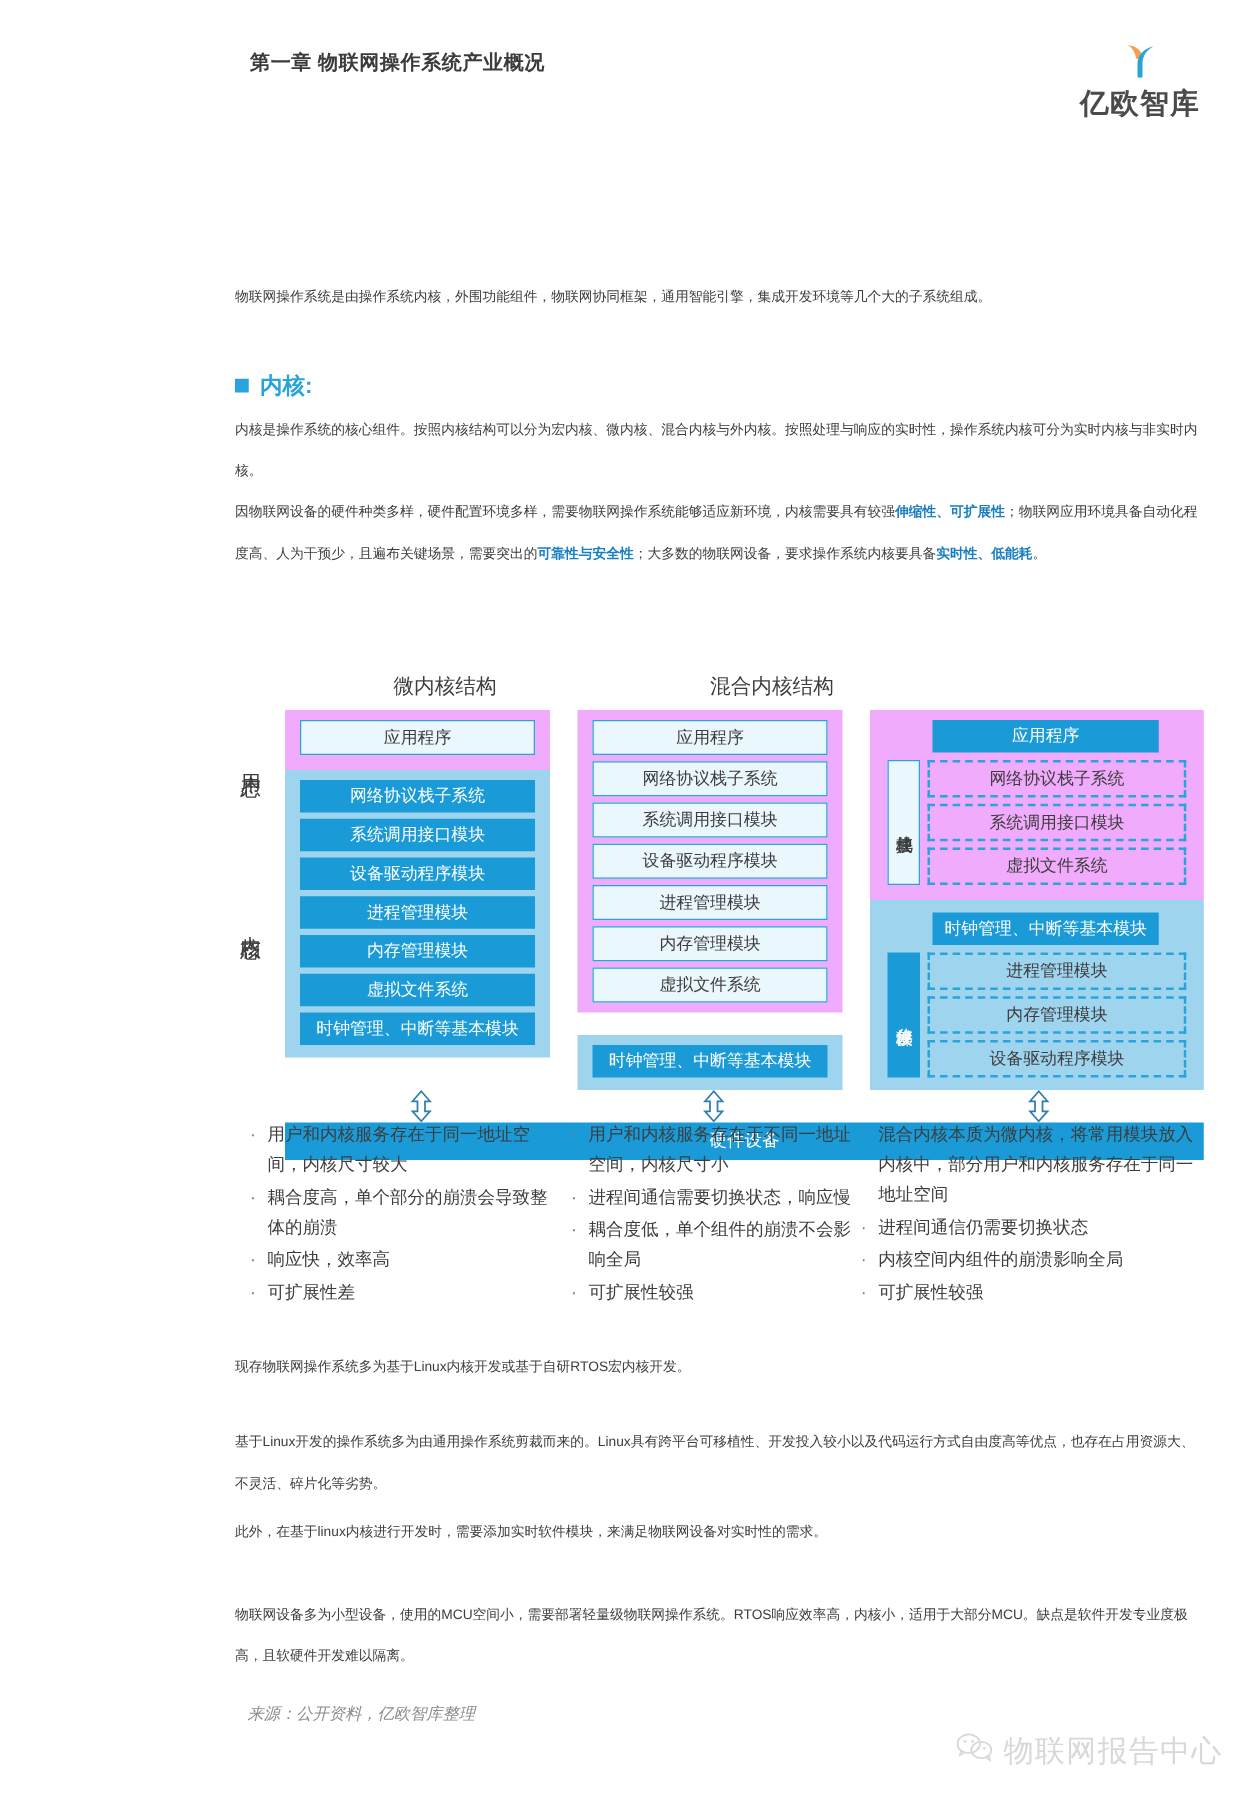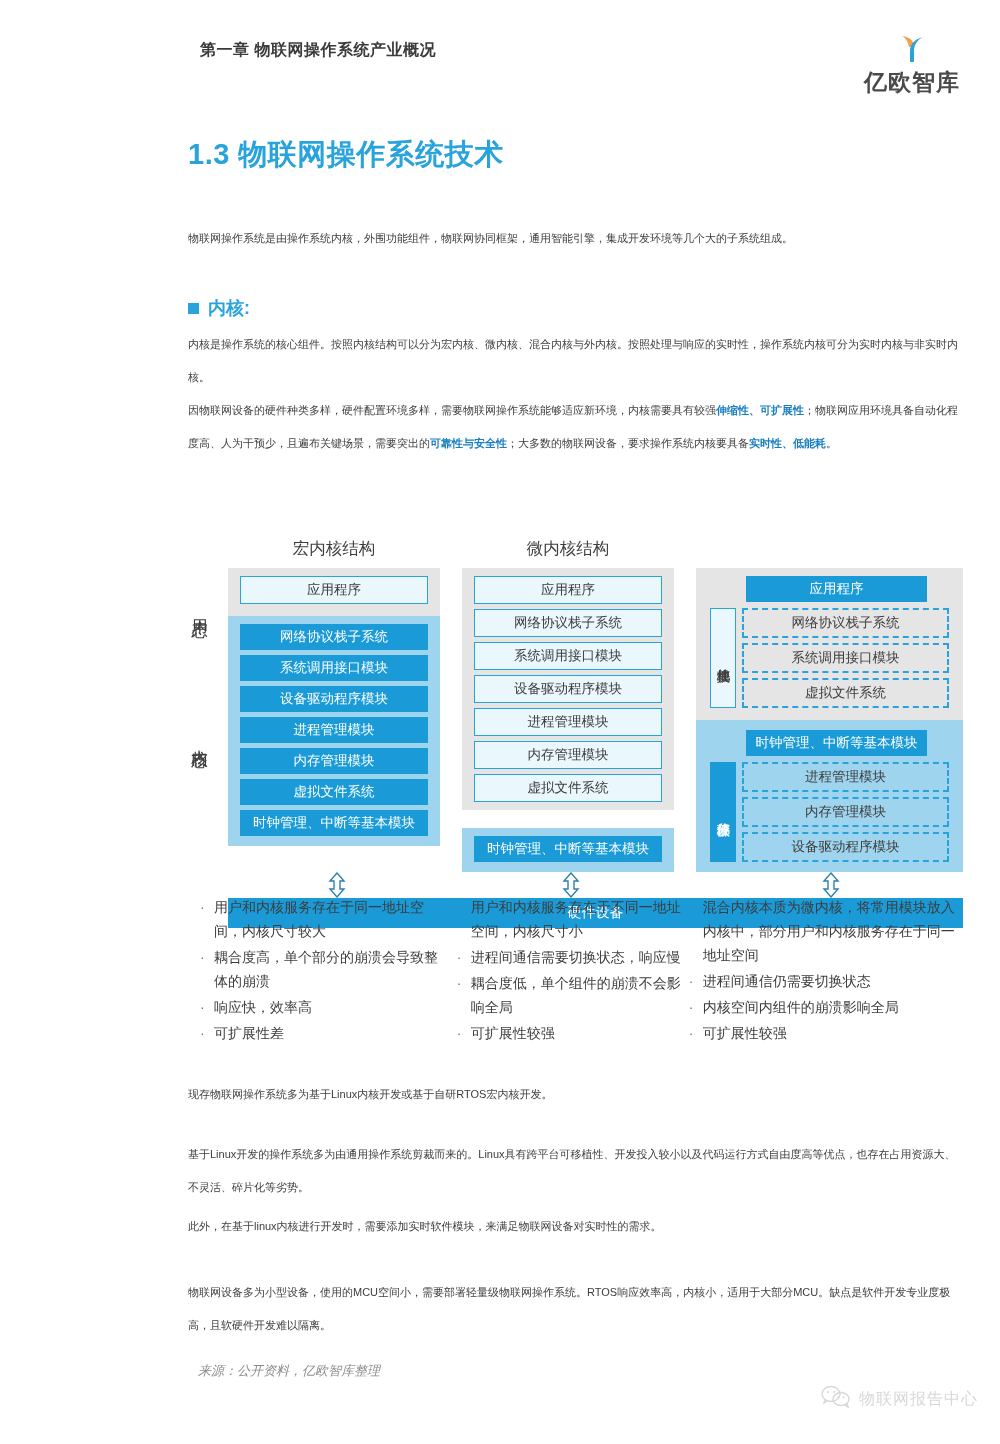--- a/index.html
+++ b/index.html
@@ -61,21 +61,21 @@
     writing-mode: vertical-rl; text-orientation: upright;
     font-size: 16.5px; color: #3d3d3d; letter-spacing: 1px; line-height: 19px;
   }
   .vl-user { top: 38px; }
   .vl-kern { top: 168px; }
 
   .cols { display: flex; gap: 22px; flex: 1; }
   .col { display: flex; flex-direction: column; }
   .c1 { width: 212px; } .c2 { width: 212px; } .c3 { width: 267px; }
 
-  .zone-user { background: #e5e5e5; padding: 8px 12px; }
+  .zone-user { background: #f0abfc; padding: 8px 12px; }
   .zone-kern { background: #9fd4ef; padding: 8px 12px 10px; }
 
   .box {
     font-size: 13.5px; line-height: 16px; text-align: center;
     padding: 5px 2px; margin-bottom: 5px;
   }
   .box:last-child { margin-bottom: 0; }
   .box-solid { background: #1a9bd7; color: #ffffff; }
   .box-outline { background: #eaf7fd; border: 1.5px solid #29a3dc; color: #3d3d3d; }
   .box-dashed { background: transparent; border: 2px dashed #29a3dc; color: #3d3d3d; }
@@ -111,21 +111,21 @@
   .bdot { flex: 0 0 6px; color: #777; font-size: 14px; line-height: 24px; }
 
   
   .source {
     position: absolute; left: 198px; top: 1362px;
     font-size: 13px; font-style: italic; color: #8c8c8c;
   }
   .watermark {
     position: absolute; right: 22px; top: 1385px;
     display: flex; align-items: center; gap: 8px;
-    font-size: 16px; color: #d8d8d8; letter-spacing: 1px;
+    font-size: 24px; color: #d8d8d8; letter-spacing: 1px;
   }
 </style>
 </head>
 <body>
 
 <div class="page">
 
   <div class="header">
     <div class="header-title">第一章 物联网操作系统产业概况</div>
     <div class="logo">
@@ -133,21 +133,20 @@
         <svg width="26" height="30" viewBox="0 0 26 30">
           <path d="M2 3 C10 4 14 9 14 14 L14 14 C13 8 9 4 2 3 Z" fill="#f08a2e"></path>
           <path d="M3 2 C12 3 15 8 15 13 L10 13 C9 8 7 4 3 2 Z" fill="#f5a04a"></path>
           <path d="M24 3 C18 6 15 11 15 17 L15 28 L11 28 L11 17 C11 10 16 5 24 3 Z" fill="#29a3dc"></path>
         </svg>
       </span>
       <span class="logo-text">亿欧智库</span>
     </div>
   </div>
 
-  <div class="sec-title">1.3 物联网操作系统技术</div>
 
   <div class="body-block" style="top:222px;">
     <div class="para">物联网操作系统是由操作系统内核，外围功能组件，物联网协同框架，通用智能引擎，集成开发环境等几个大的子系统组成。</div>
   </div>
 
   <div class="body-block" style="top:328px;">
     <div class="para">内核是操作系统的核心组件。按照内核结构可以分为宏内核、微内核、混合内核与外内核。按照处理与响应的实时性，操作系统内核可分为实时内核与非实时内核。</div>
   </div>
 
   <div class="body-block" style="top:293px;">
@@ -157,22 +156,22 @@
     </div>
   </div>
 
   <div class="body-block" style="top:394px;">
     <div class="para"><span>因物联网设备的硬件种类多样，硬件配置环境多样，需要物联网操作系统能够适应新环境，内核需要具有较强</span><span class="hl">伸缩性、可扩展性</span><span>；物联网应用环境具备自动化程度高、人为干预少，且遍布关键场景，需要突出的</span><span class="hl">可靠性与安全性</span><span>；大多数的物联网设备，要求操作系统内核要具备</span><span class="hl">实时性、低能耗</span><span>。</span></div>
   </div>
 
   <div class="diagram">
 
     <div class="col-titles">
-      <div class="col-title ct1">宏内核结构</div>
       <div class="col-title ct2">微内核结构</div>
+      <div class="col-title ct3">混合内核结构</div>
     </div>
 
     <div class="diagram-body">
       <div class="side-labels">
         <span class="vlabel vl-user">用户态</span>
         <span class="vlabel vl-kern">内核态</span>
       </div>
 
       <div class="cols">
 

